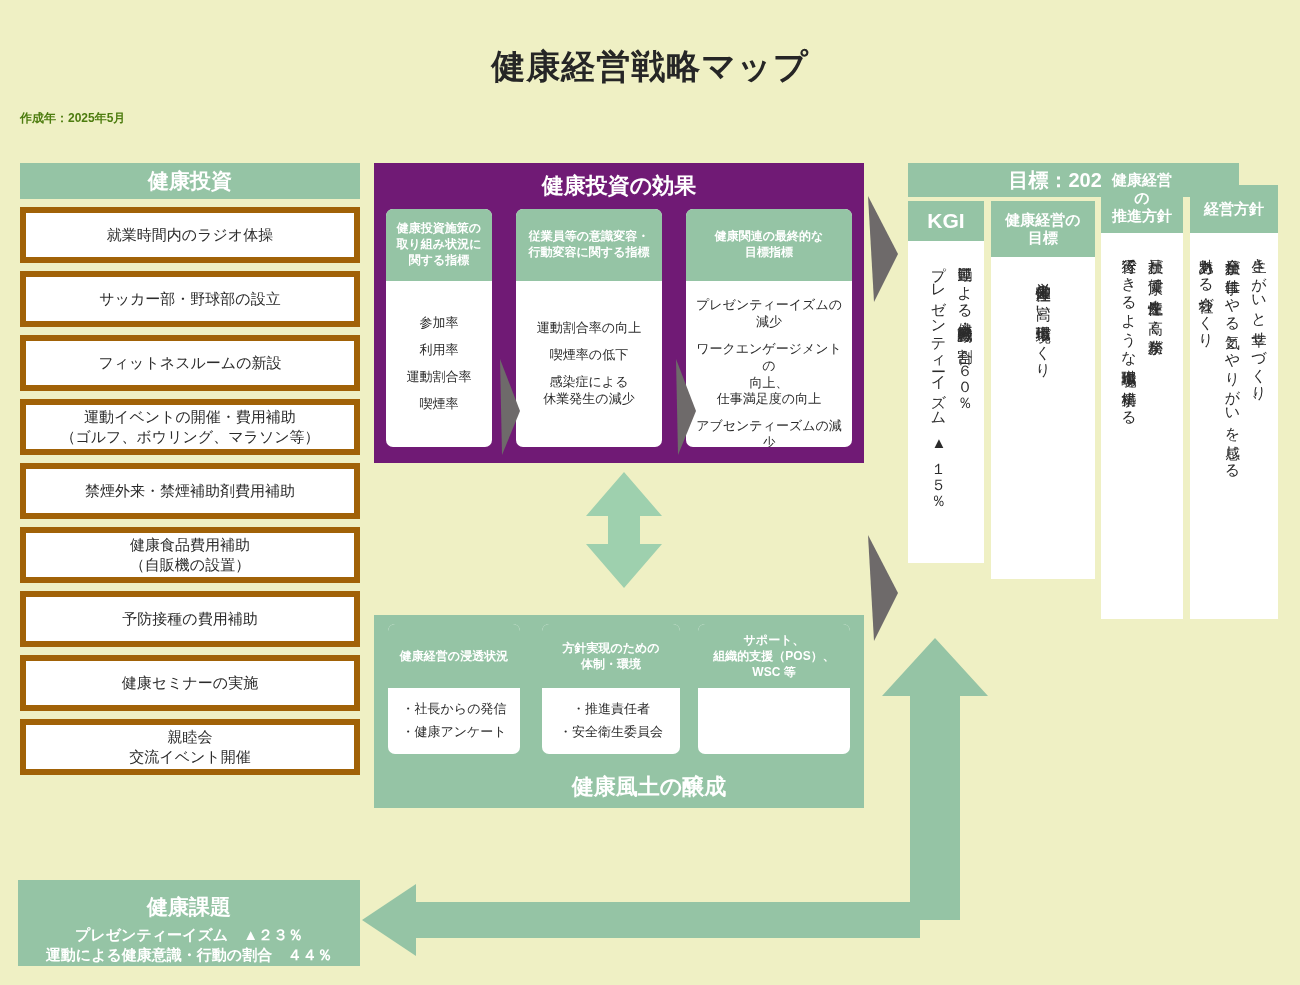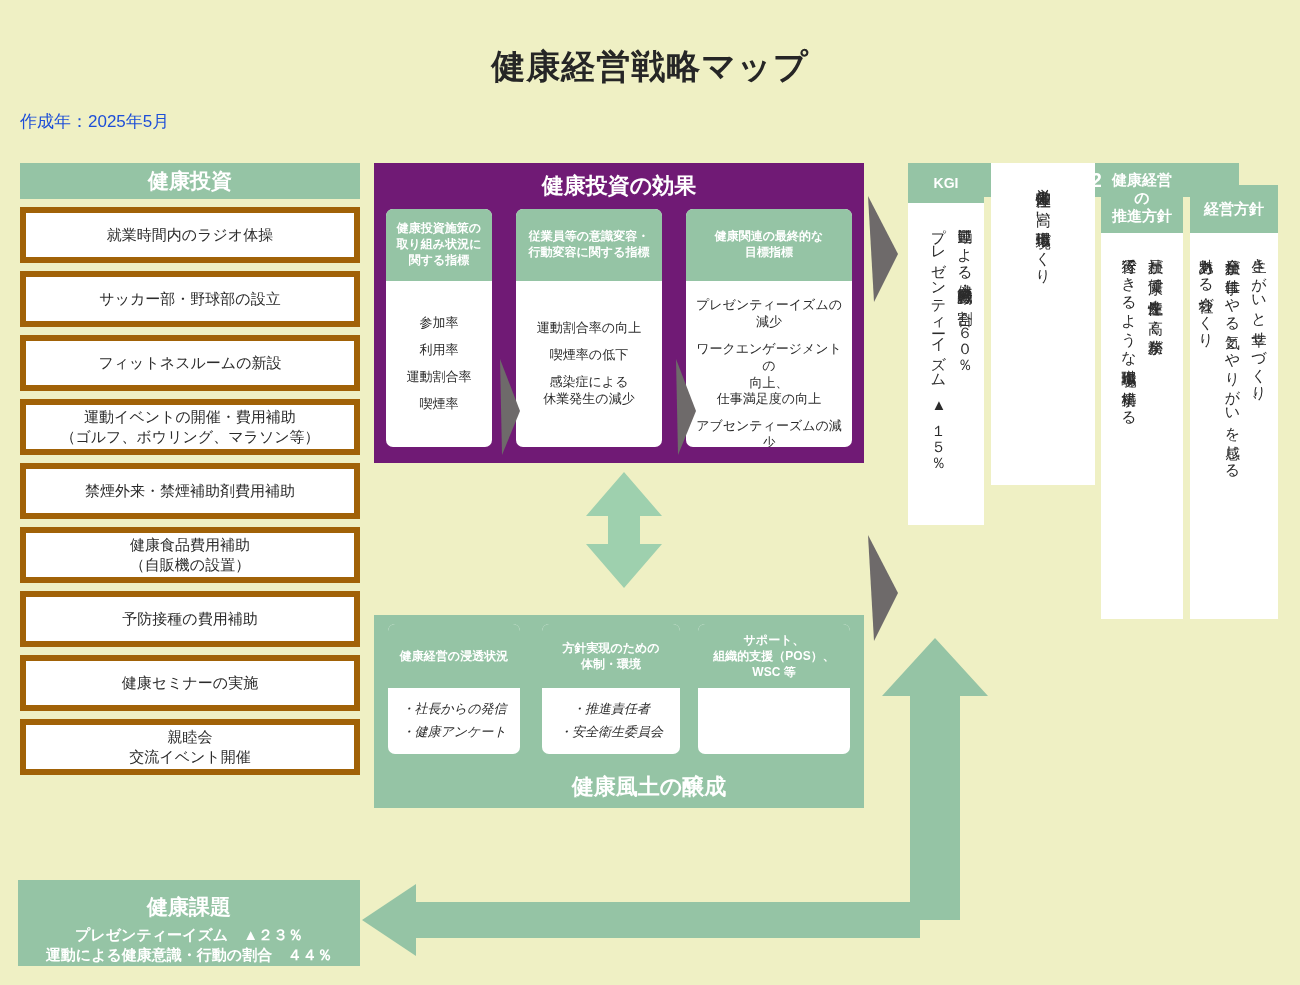--- a/index.html
+++ b/index.html
@@ -13,21 +13,21 @@
   }
   .page{position:absolute;inset:0;}
 
   
   #page-title{
     position:absolute;left:0;top:44px;width:1300px;
     text-align:center;font-size:34px;font-weight:bold;letter-spacing:1px;
     color:#262626;
   }
   #created-date{
-    position:absolute;left:20px;top:110px;font-size:17px;color:#1d4ed8;
+    position:absolute;left:20px;top:110px;font-size:12px;color:#4d7c0f;font-weight:bold;
   }
 
   
   .band-head{
     background:#95c4a5;color:#ffffff;font-weight:bold;text-align:center;
     display:flex;align-items:center;justify-content:center;line-height:1.18;
   }
 
   
   #invest-col{position:absolute;left:20px;top:163px;width:340px;}
@@ -83,21 +83,21 @@
   .cul-card{background:#fff;border-radius:7px;overflow:hidden;display:flex;flex-direction:column;}
   .cul-card .hd{
     background:#95c4a5;color:#fff;font-weight:bold;font-size:12px;text-align:center;
     line-height:1.34;padding:6px 4px;min-height:52px;
     display:flex;align-items:center;justify-content:center;white-space:pre-line;
   }
   .cul-card .bd{
     flex:1;display:flex;flex-direction:column;align-items:center;justify-content:center;
     gap:6px;padding:8px 4px;font-size:13px;line-height:1.3;color:#2b2b2b;text-align:center;
   }
-  .cul-card .bd div{white-space:pre-line;font-style:italic;}
+  .cul-card .bd div{white-space:pre-line;}
   #culture-panel .panel-title{
     position:absolute;left:0;bottom:6px;width:490px;text-align:center;
     color:#fff;font-weight:bold;font-size:22px;padding-left:30px;
   }
 
   
   #goal-header{
     position:absolute;left:908px;top:163px;width:331px;height:34px;
     background:#95c4a5;color:#fff;font-weight:bold;font-size:20px;
     display:flex;align-items:center;justify-content:center;
@@ -114,21 +114,21 @@
     padding:14px 8px 8px 8px;gap:4px;
   }
   .vtext{
     writing-mode:vertical-rl;text-orientation:upright;
     font-size:15px;line-height:1.5;letter-spacing:1px;color:#2b2b2b;
     white-space:pre-line;
   }
 
   
   #col-kgi   {left:908px;width:76px;}
-  #col-kgi   .rhd{height:40px;font-size:14px;}
+  #col-kgi   .rhd{height:40px;margin-top:38px;font-size:21px;}
   #col-kgi   .rbd{height:322px;box-sizing:border-box;}
 
   #col-target{left:991px;width:104px;}
   #col-target .rhd{height:56px;margin-top:38px;}
   #col-target .rbd{height:322px;box-sizing:border-box;justify-content:center;}
 
   #col-policy{left:1101px;width:82px;}
   #col-policy .rhd{height:70px;margin-top:0px;}
   #col-policy .rbd{height:386px;box-sizing:border-box;justify-content:center;}
 
@@ -295,20 +295,22 @@
 
   <div class="rcol" id="col-kgi">
     <div class="rhd">KGI</div>
     <div class="rbd">
       <div class="vtext">運動による健康意識・行動の割合　６０％</div>
       <div class="vtext">プレゼンティーイズム　▲１５％</div>
     </div>
   </div>
 
   <div class="rcol" id="col-target">
+    <div class="rhd">健康経営の
+目標</div>
     <div class="rbd">
       <div class="vtext">労働生産性の高い職場環境づくり</div>
     </div>
   </div>
 
   <div class="rcol" id="col-policy">
     <div class="rhd">健康経営
 の
 推進方針</div>
     <div class="rbd">

